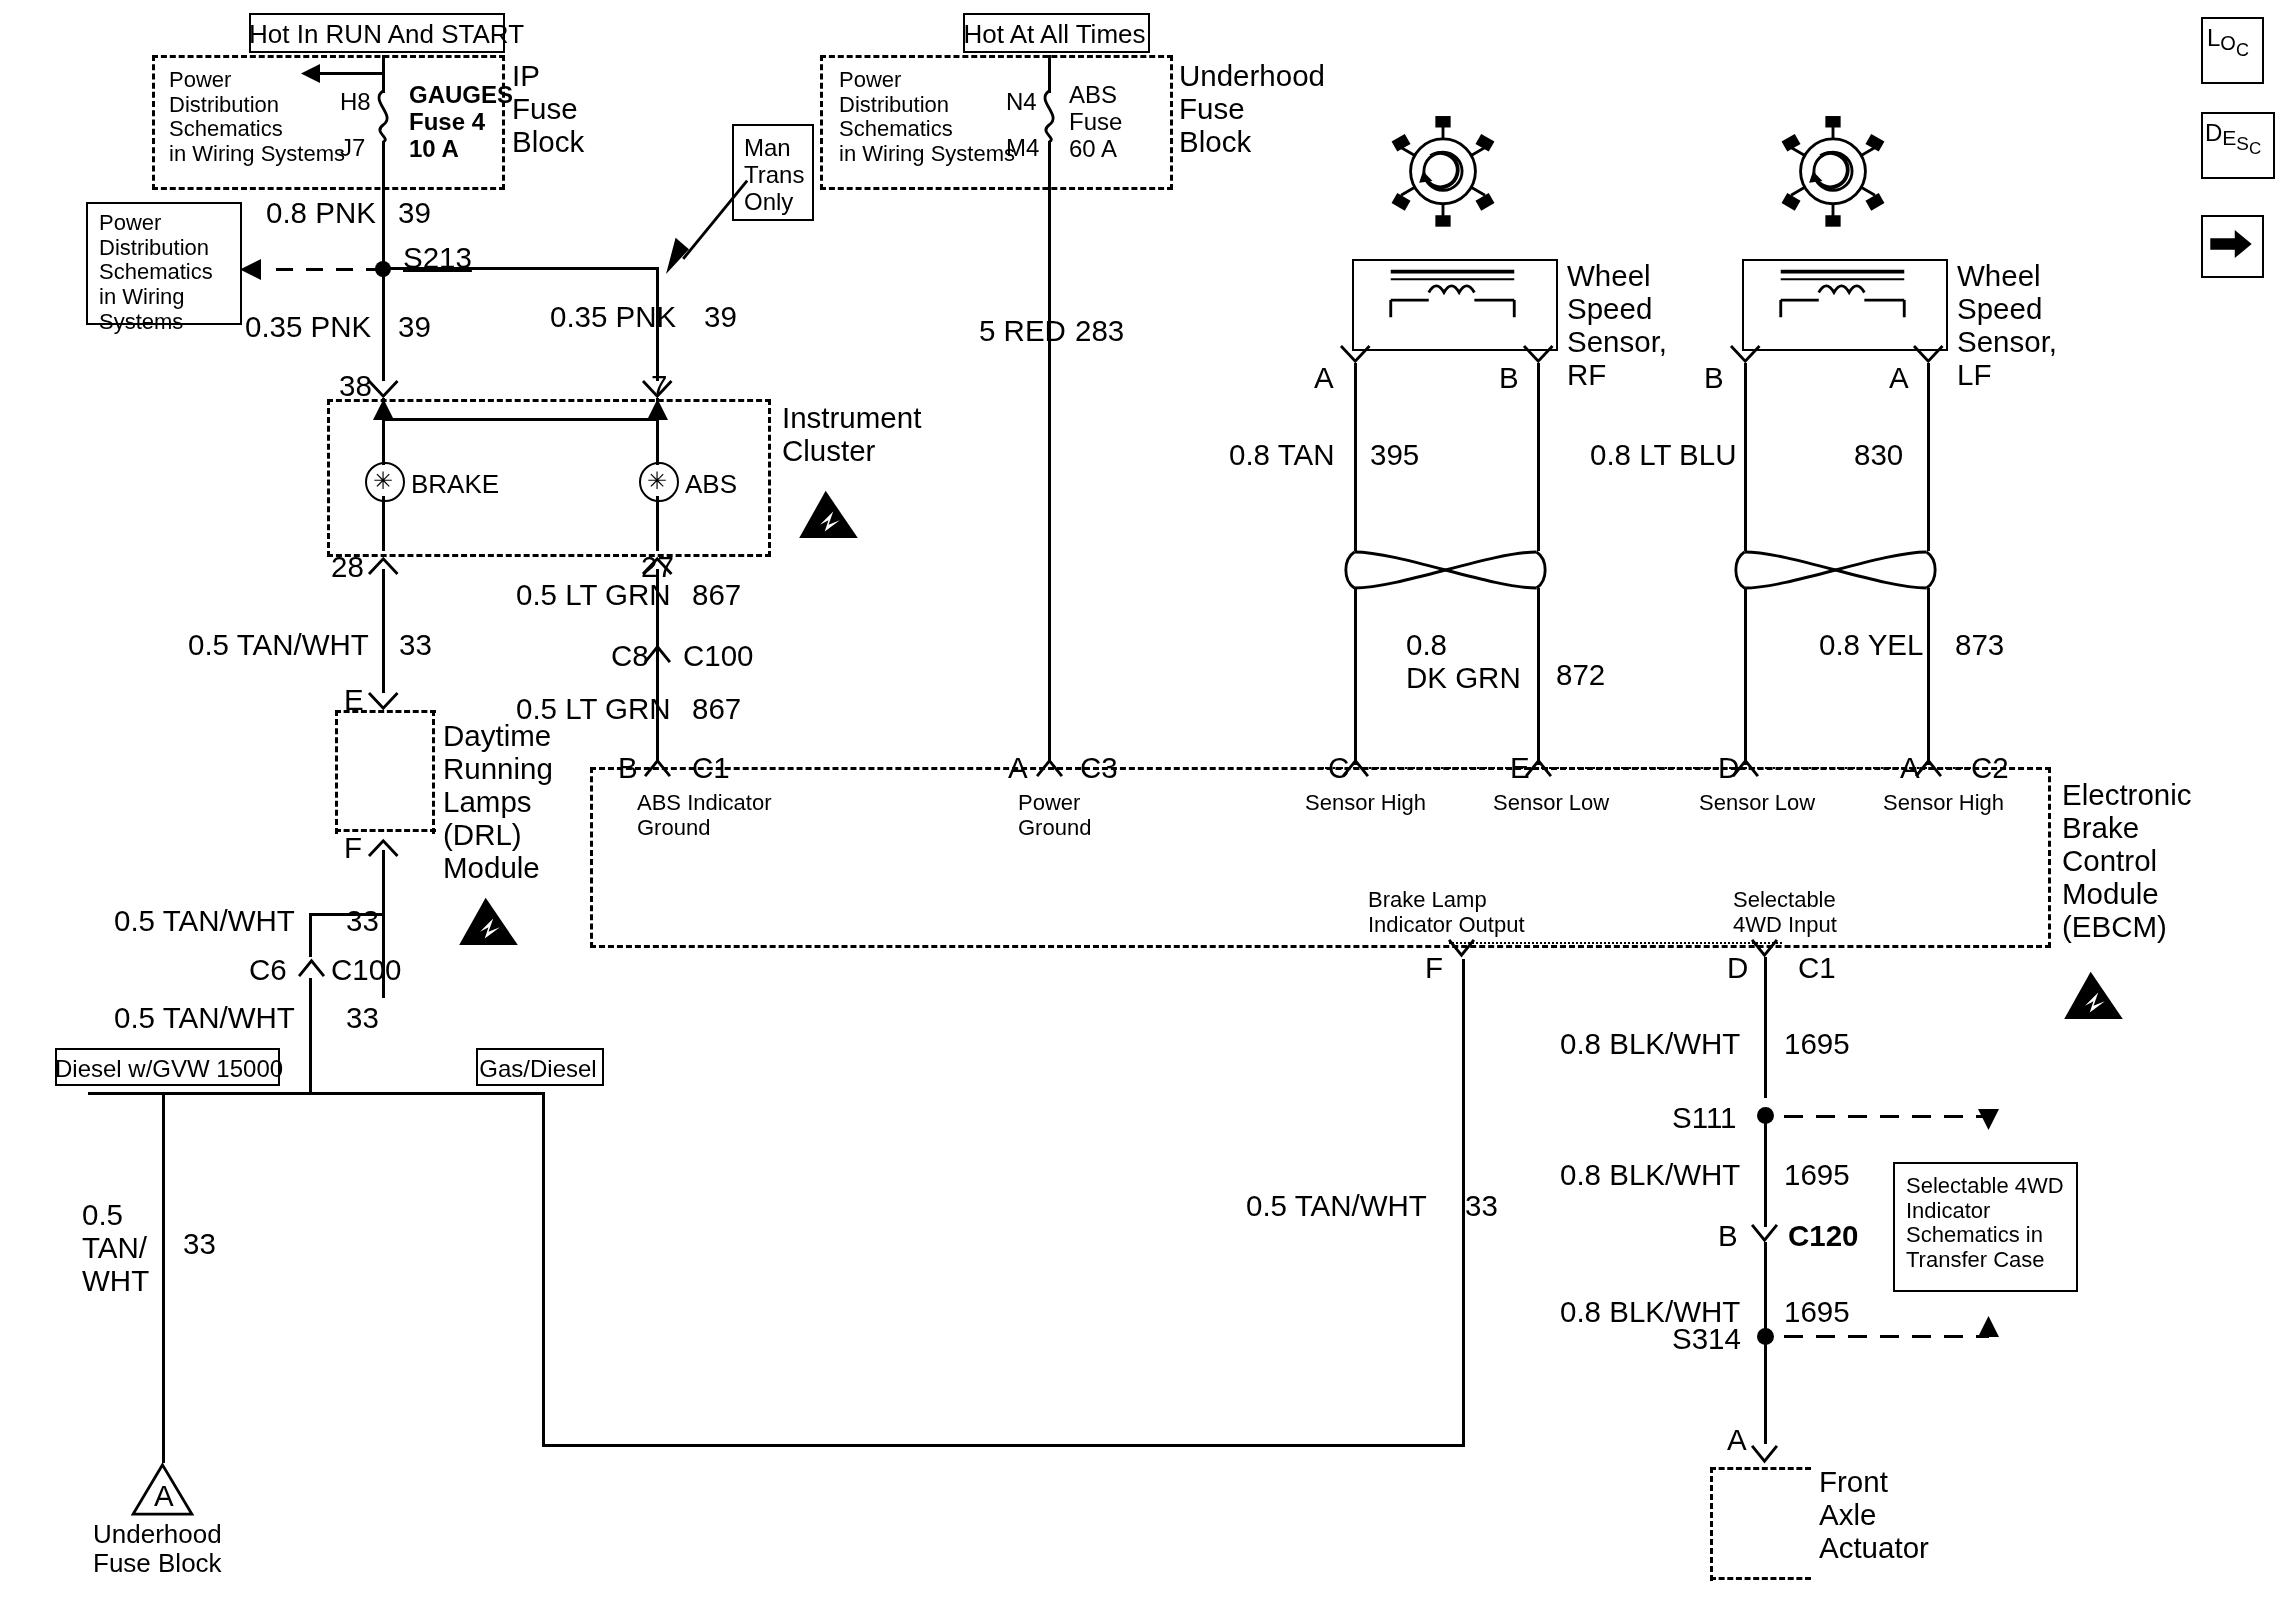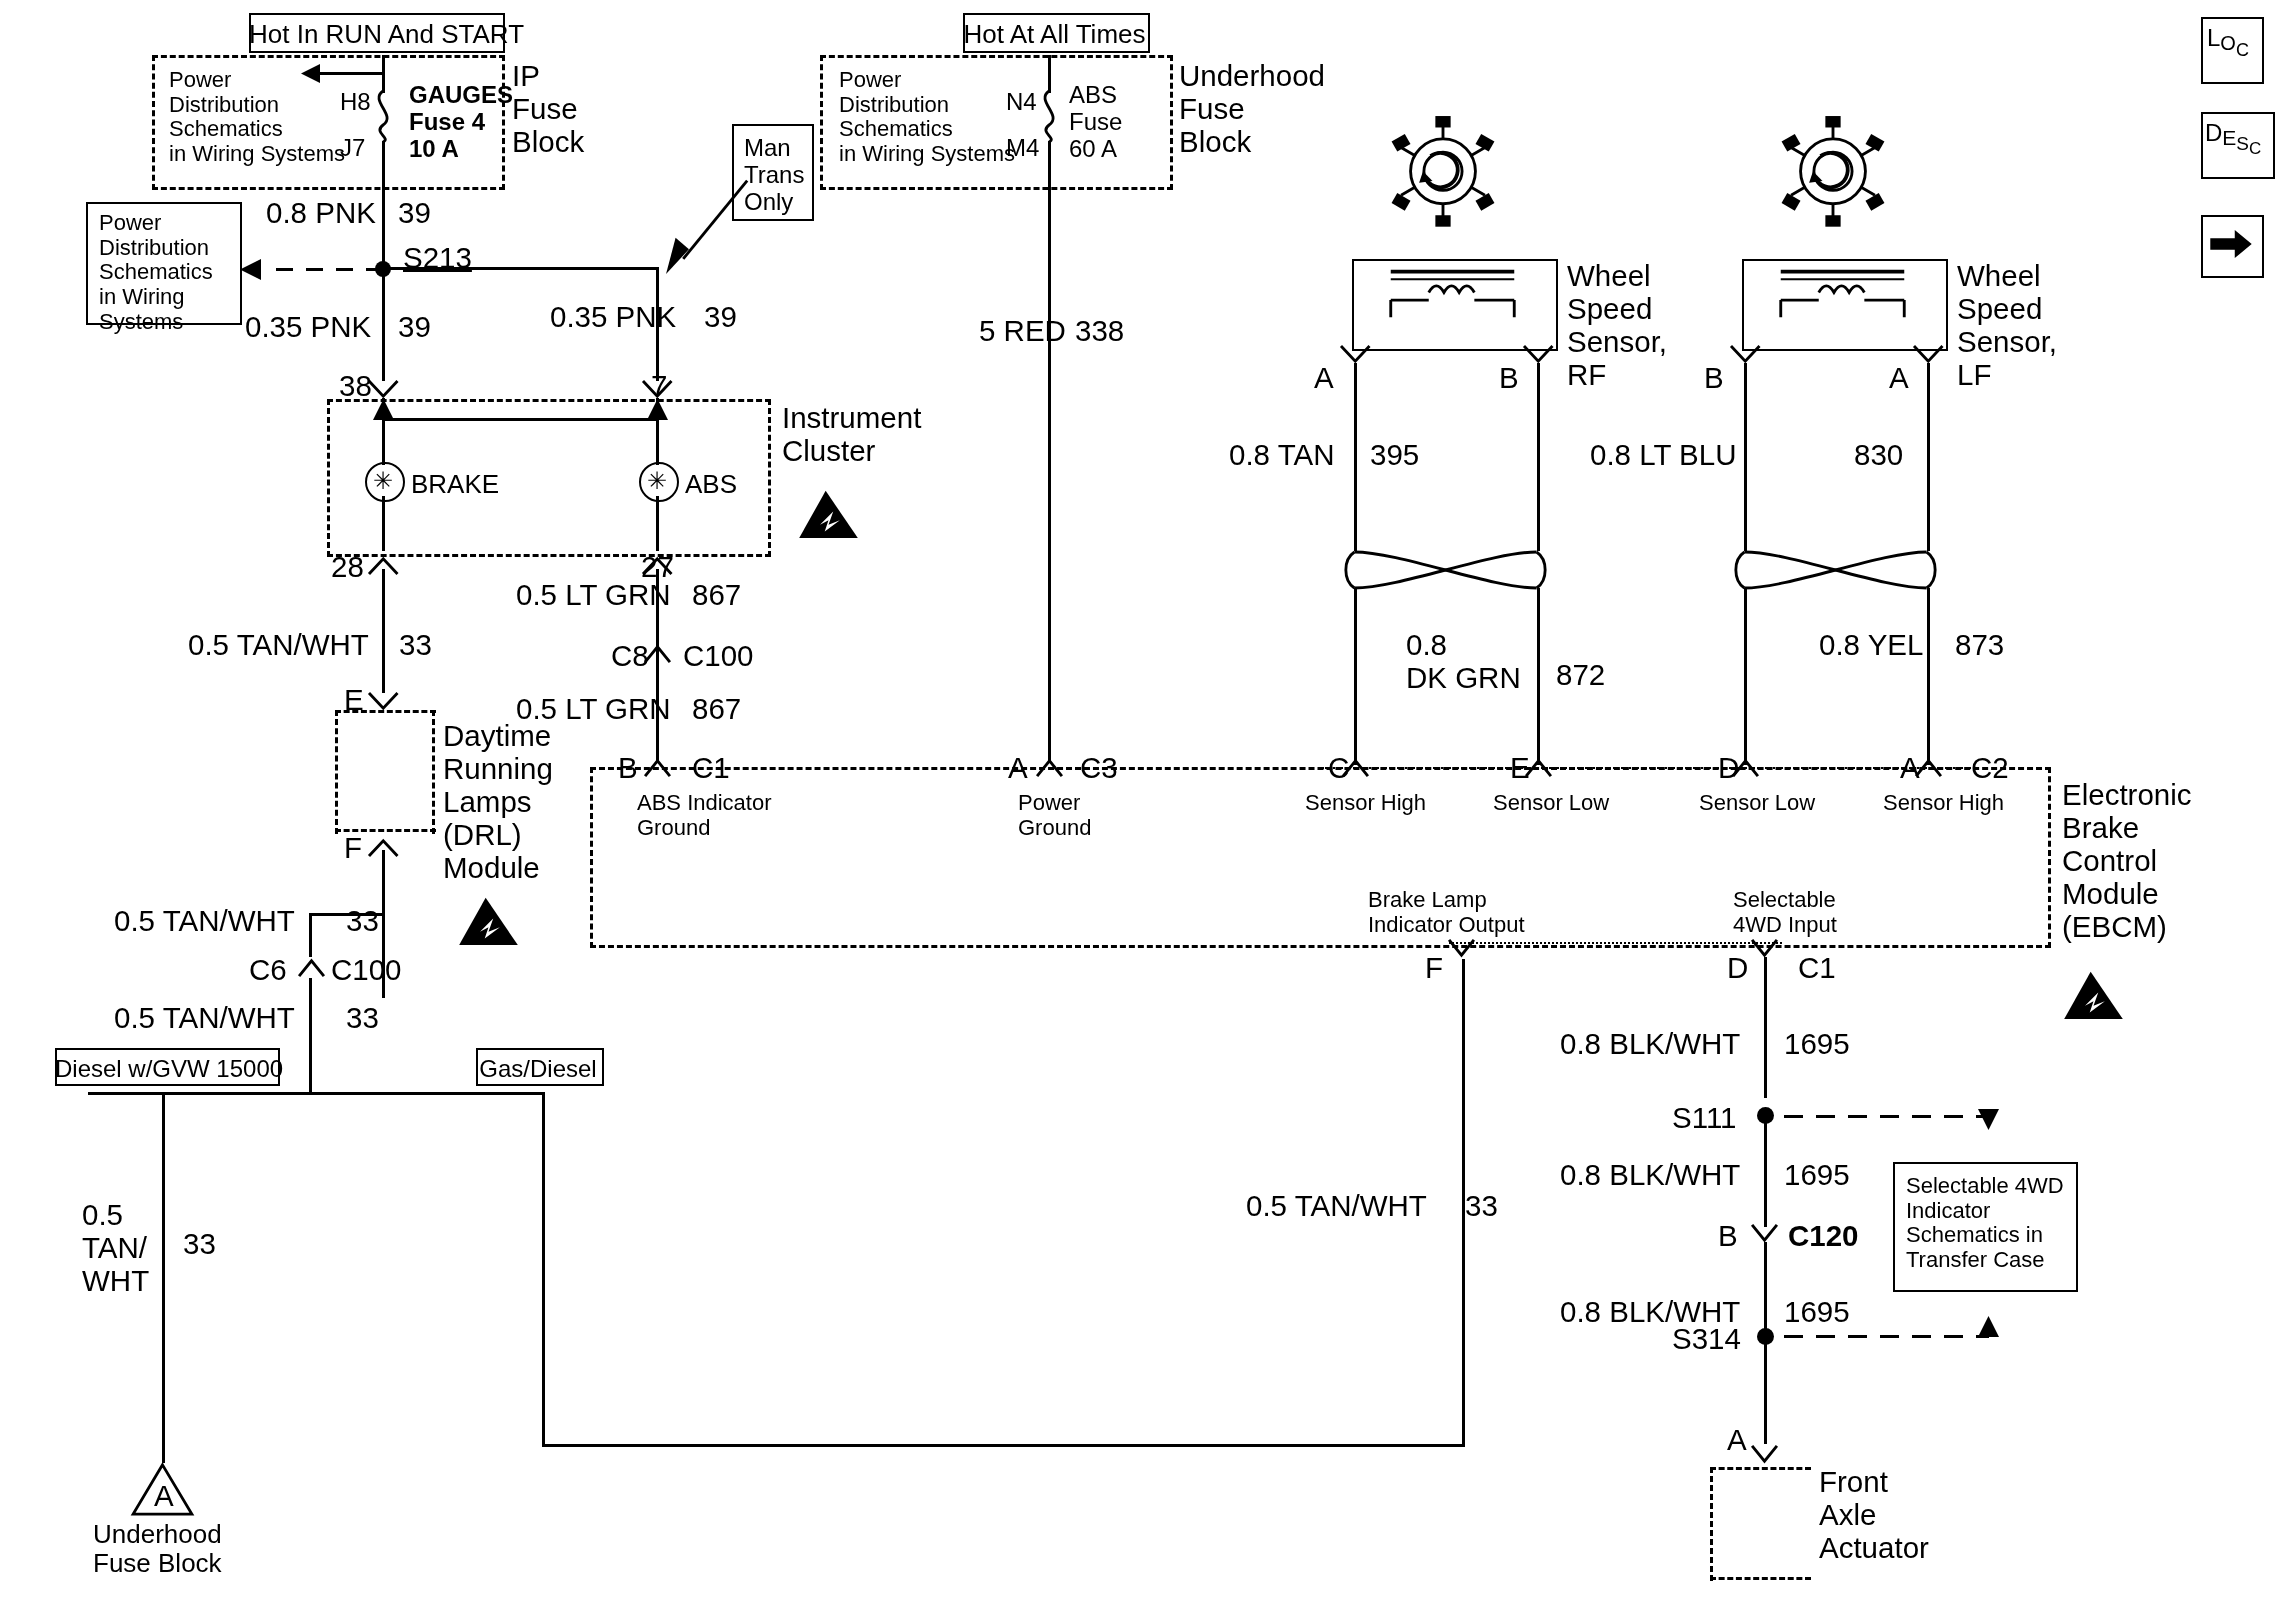--- a/index.html
+++ b/index.html
@@ -244,21 +244,21 @@
   <div class="lbl fsz14" style="left:93px;top:1520px;">Underhood
 Fuse Block</div>
 
   <div class="ln hd" style="left:542px;top:1444px;width:923px;"></div>
   <div class="ln vd" style="left:1462px;top:959px;height:487px;"></div>
   <div class="lbl fsz16" style="left:1246px;top:1189px;">0.5 TAN/WHT</div>
   <div class="lbl fsz16" style="left:1465px;top:1189px;">33</div>
 
   <div class="ln vd" style="left:1048px;top:185px;height:578px;"></div>
   <div class="lbl fsz16" style="left:951px;top:314px;margin-left:28px;">5 RED</div>
-  <div class="lbl fsz16" style="left:1075px;top:314px;">338</div>
+  <div class="lbl fsz16" style="left:1075px;top:314px;">283</div>
   <div class="lbl fsz16" style="left:1008px;top:751px;">A</div>
   <div class="lbl fsz16" style="left:1080px;top:751px;">C3</div>
   <svg style="position:absolute;left:1037px;top:757px;" width="25" height="21" viewBox="0 0 26 22">
       <path d="M0 20 L13 4 L26 20" stroke="#000" stroke-width="3" fill="none"></path>
     </svg>
 
   <svg style="position:absolute;left:1381px;top:116px;" width="124" height="105" viewBox="0 0 130 110">
     <g stroke="#000" stroke-width="3" fill="none">
       <circle cx="65" cy="58" r="34"></circle>
       <circle cx="65" cy="58" r="20"></circle>

